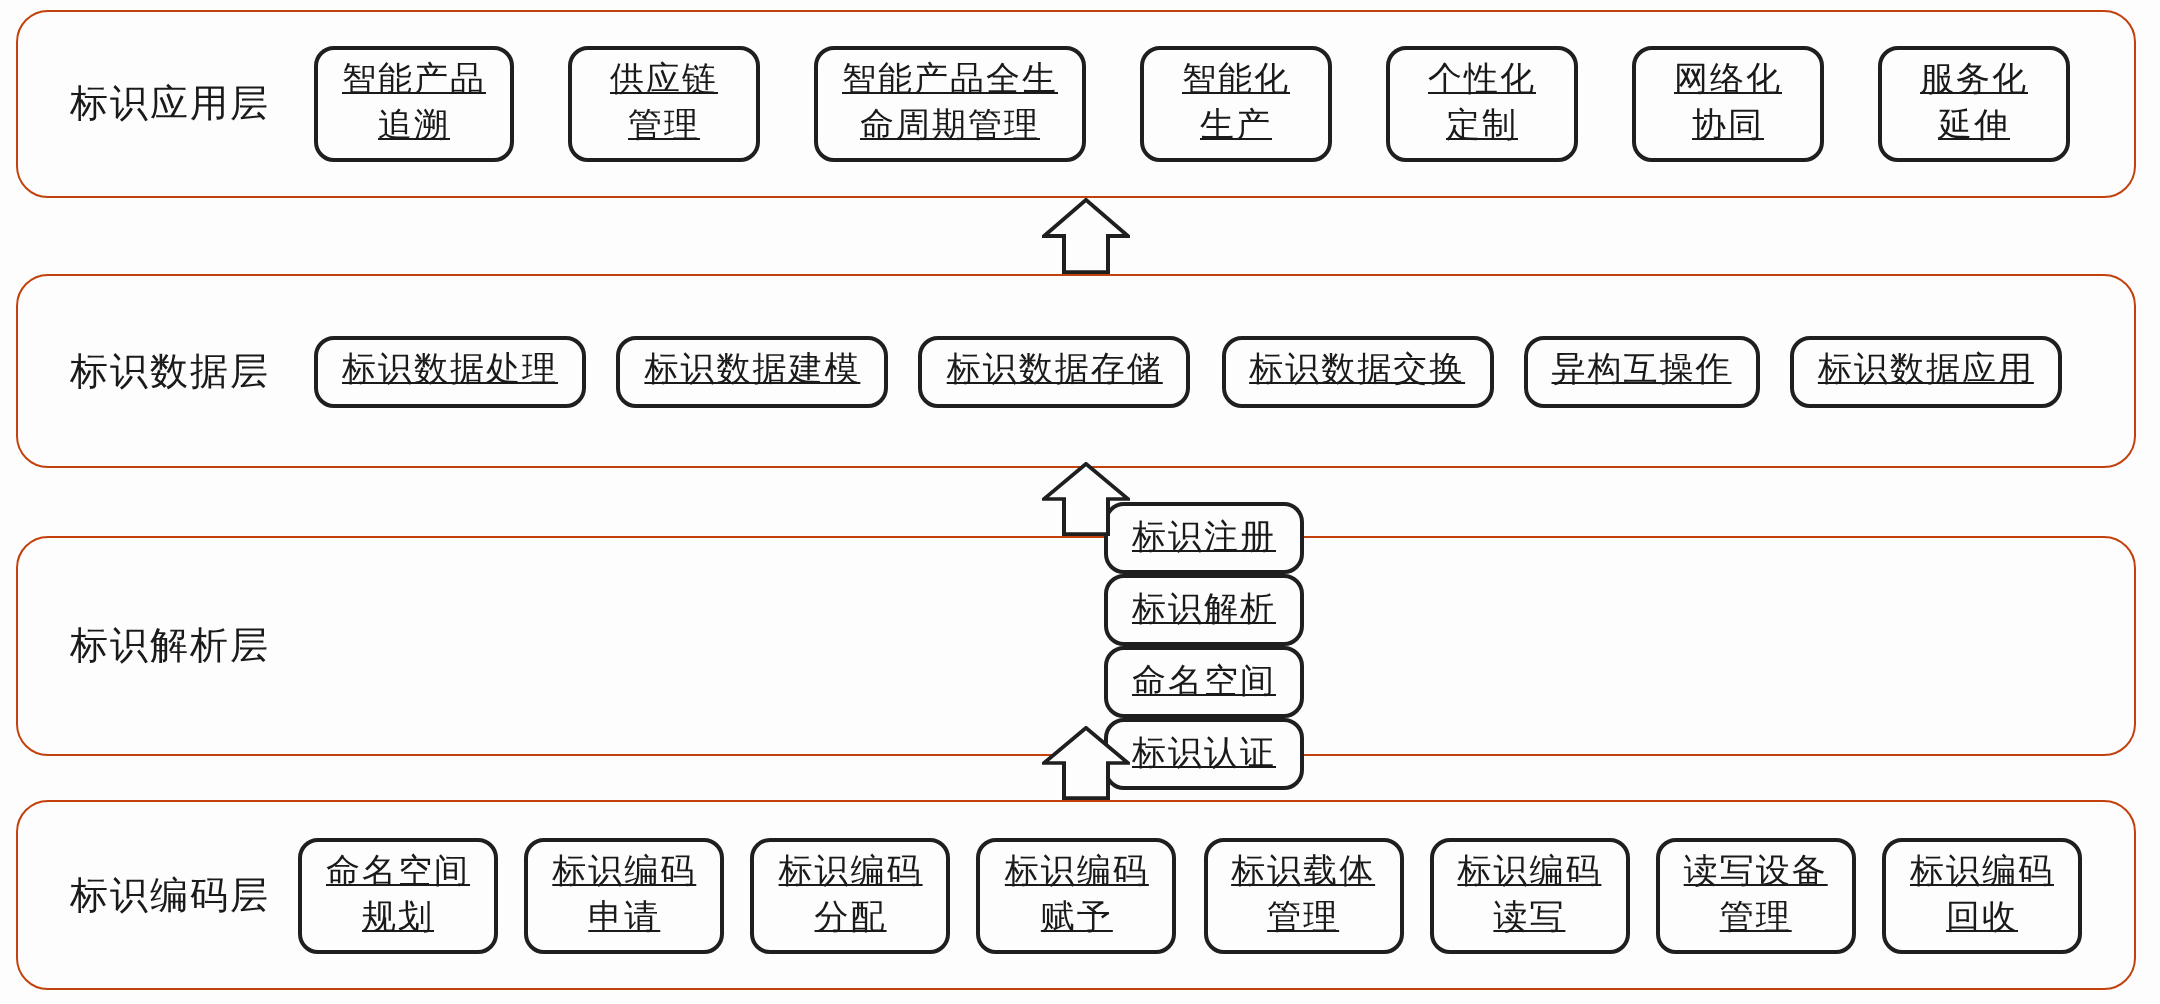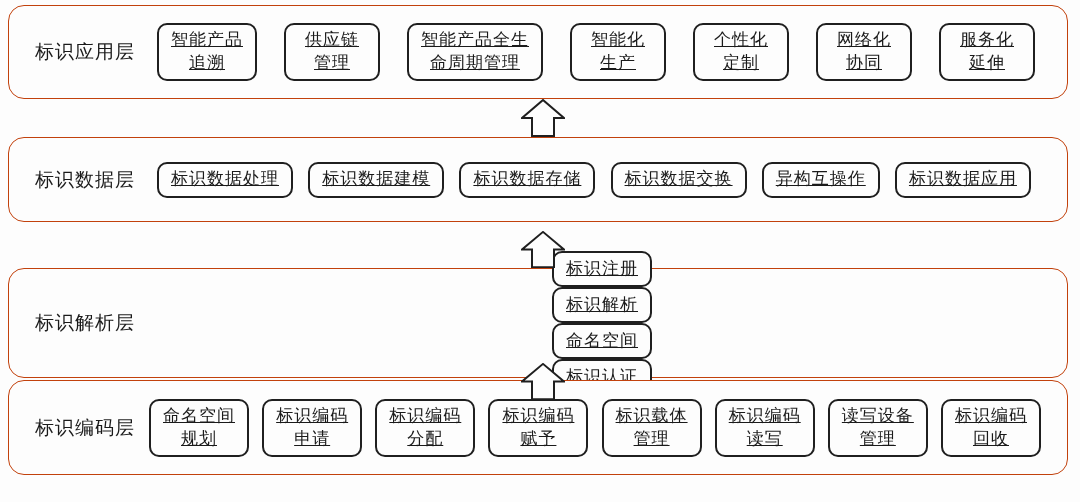--- a/index.html
+++ b/index.html
@@ -57,23 +57,23 @@
   .box-short { min-height: 36px; }
   .up-arrow {
     position: absolute;
     left: 521px;
     width: 44px;
     z-index: 2;
   }
   .up-arrow svg { display: block; width: 100%; height: 100%; }
   
   #layer-application { top: 5px;   height: 94px; }
-  #layer-data        { top: 137px; height: 85px; }
+  #layer-data        { top: 137px; height: 97px; }
   #layer-resolution  { top: 268px; height: 110px; }
-  #layer-encoding    { top: 380px; height: 95px; }
+  #layer-encoding    { top: 400px; height: 95px; }
   #layer-application .boxes-row { margin-right: 32px; }
   #layer-data .boxes-row        { margin-right: 36px; }
   #layer-resolution .boxes-row  { margin-left: 30px; margin-right: 50px; flex-direction: column; }
   #layer-encoding .boxes-row    { margin-left: -8px; margin-right: 26px; align-items: flex-end; }
   #arrow-1 { top: 99px;  height: 38px; }
   #arrow-2 { top: 231px; height: 37px; }
   #arrow-3 { top: 363px; height: 37px; }
 </style>
 </head>
 <body>

